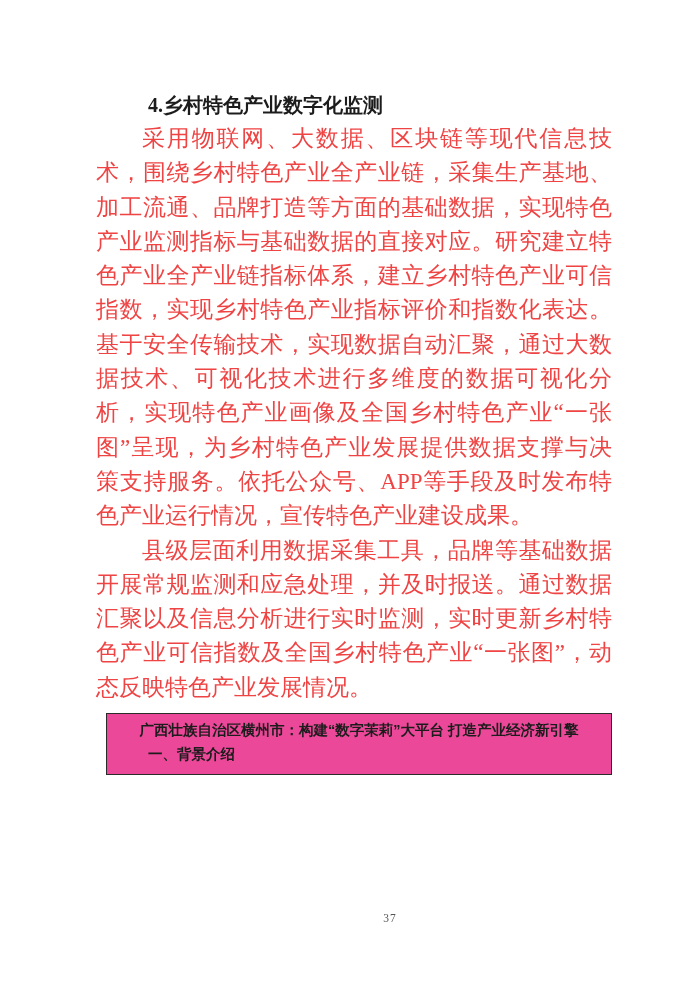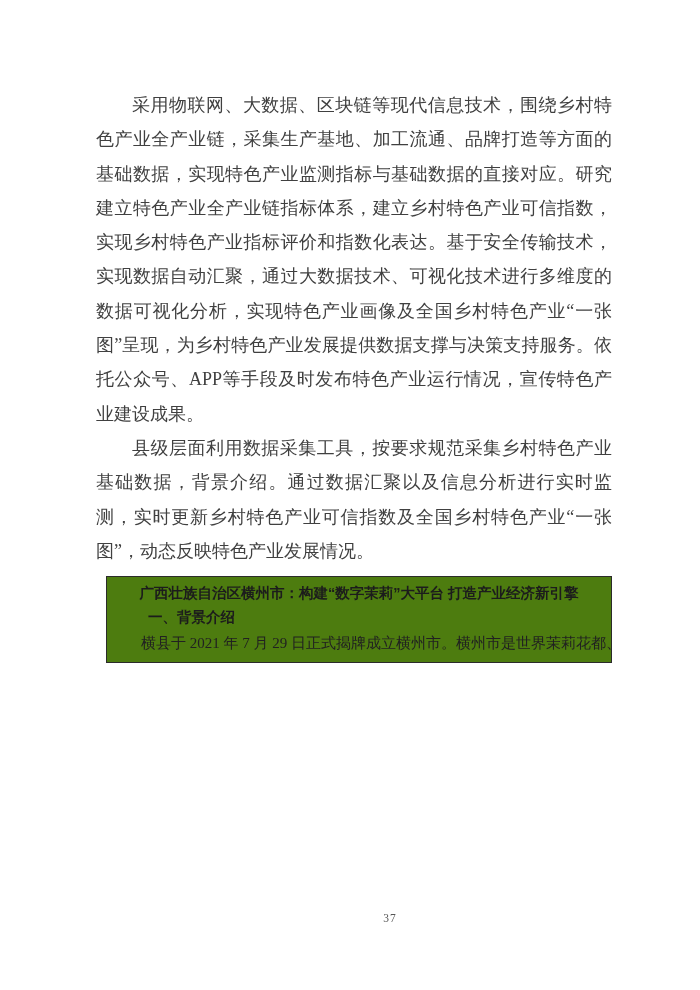--- a/index.html
+++ b/index.html
@@ -25,32 +25,32 @@
   .heading {
     margin: 0;
     font-size: 20px;
     font-weight: bold;
     line-height: 34px;
     text-indent: 52px;
     color: #1c1c1c;
   }
   .body-p {
     margin: 0;
-    font-size: 18px;
+    font-size: 23px;
     line-height: 34.3px;
     text-align: justify;
     text-justify: inter-ideograph;
     text-indent: 2em;
-    color: #404040;
+    color: #ef4444;
   }
   .case-box {
     margin: 8px 0 0 10px;
     border: 1.5px solid #2b2b2b;
     padding: 4px 12px 6px 12px;
-    background: #4d7c0f;
+    background: #ec4899;
   }
   .case-title {
     font-family: "Liberation Sans", "DejaVu Sans", sans-serif;
     font-weight: bold;
     font-size: 14.5px;
     line-height: 25px;
     text-align: center;
     white-space: nowrap;
     color: #1c1c1c;
   }
@@ -79,22 +79,22 @@
     font-size: 11.5px;
     color: #555555;
     letter-spacing: 1px;
   }
 </style>
 </head>
 <body>
 
 <div class="page">
   <div class="content">
+    <h2 class="heading">4.乡村特色产业数字化监测</h2>
     <p class="body-p">采用物联网、大数据、区块链等现代信息技术，围绕乡村特色产业全产业链，采集生产基地、加工流通、品牌打造等方面的基础数据，实现特色产业监测指标与基础数据的直接对应。研究建立特色产业全产业链指标体系，建立乡村特色产业可信指数，实现乡村特色产业指标评价和指数化表达。基于安全传输技术，实现数据自动汇聚，通过大数据技术、可视化技术进行多维度的数据可视化分析，实现特色产业画像及全国乡村特色产业“一张图”呈现，为乡村特色产业发展提供数据支撑与决策支持服务。依托公众号、APP等手段及时发布特色产业运行情况，宣传特色产业建设成果。</p>
-    <p class="body-p">县级层面利用数据采集工具，按要求规范采集乡村特色产业基础数据，背景介绍。通过数据汇聚以及信息分析进行实时监测，实时更新乡村特色产业可信指数及全国乡村特色产业“一张图”，动态反映特色产业发展情况。</p>
+    <p class="body-p">县级层面利用数据采集工具，品牌等基础数据开展常规监测和应急处理，并及时报送。通过数据汇聚以及信息分析进行实时监测，实时更新乡村特色产业可信指数及全国乡村特色产业“一张图”，动态反映特色产业发展情况。</p>
     <div class="case-box">
       <div class="case-title">广西壮族自治区横州市：构建“数字茉莉”大平台 打造产业经济新引擎</div>
       <div class="case-heading">一、背景介绍</div>
-      <div class="case-body">横县于 2021 年 7 月 29 日正式揭牌成立横州市。横州市是世界茉莉花都、</div>
     </div>
   </div>
   <div class="page-number">37</div>
 </div>
 
 </body></html>

